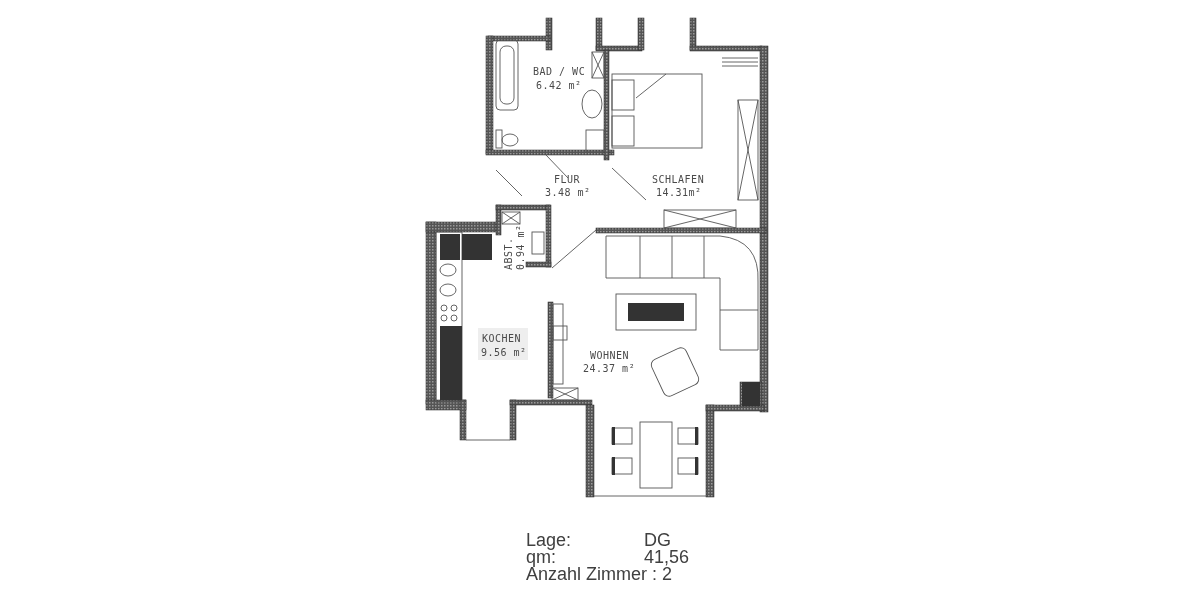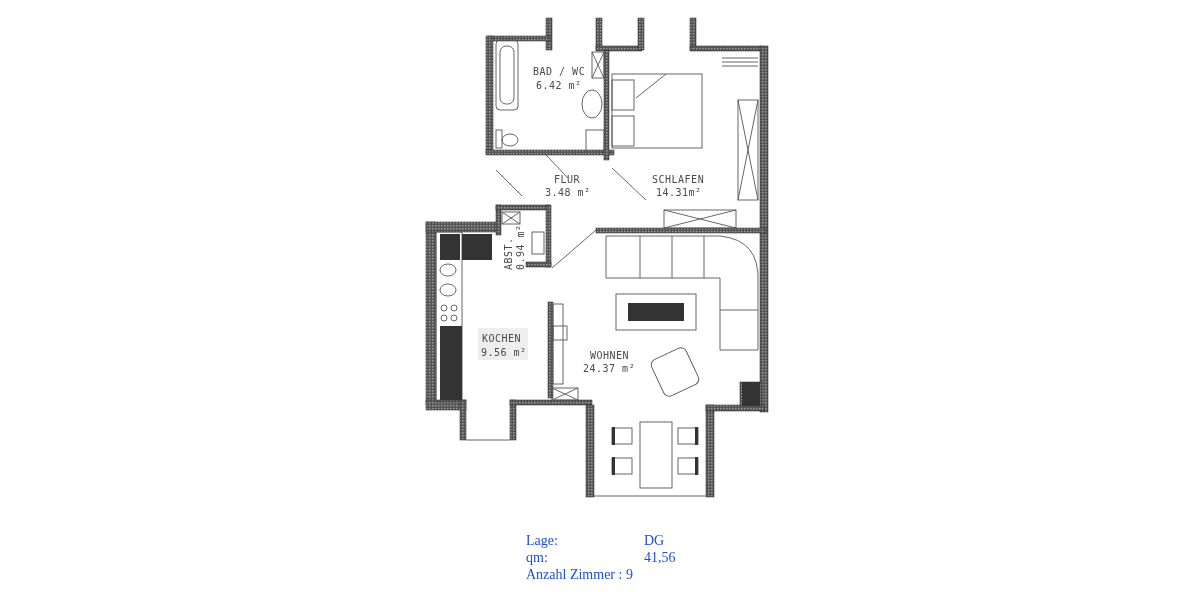--- a/index.html
+++ b/index.html
@@ -1,19 +1,19 @@
 <!DOCTYPE html>
 <html><head>
 <meta charset="utf-8">
 <style>
   html, body { margin:0; padding:0; background:#ffffff; }
   body { width:1200px; height:600px; position:relative; overflow:hidden; font-family:"DejaVu Sans", sans-serif; }
   #plan { position:absolute; left:0; top:0; width:1200px; height:520px; }
   .room-label { font-family:"DejaVu Sans Mono", monospace; font-size:10px; fill:#4a4a4a; letter-spacing:0.5px; }
-  .info { position:absolute; left:526px; top:532px; font-family:Liberation Serif, serif; font-size:14px; color:#1d4ed8; line-height:17px; }
+  .info { position:absolute; left:526px; top:532px; font-family:Liberation Sans, sans-serif; font-size:18px; color:#404040; line-height:17px; }
   .info-row { display:flex; }
   .info-key { width:118px; }
   .info-row.full .info-key { width:auto; }
 </style>
 </head>
 <body>
 
 <svg id="plan" viewBox="0 0 1200 520" xmlns="http://www.w3.org/2000/svg">
   <defs>
     <pattern id="hatch" width="3" height="3" patternUnits="userSpaceOnUse">
@@ -172,15 +172,15 @@
 <div class="info">
   <div class="info-row">
     <span class="info-key">Lage:</span>
     <span>DG</span>
   </div>
   <div class="info-row">
     <span class="info-key">qm:</span>
     <span>41,56</span>
   </div>
   <div class="info-row full">
-    <span class="info-key">Anzahl Zimmer : 9</span>
+    <span class="info-key">Anzahl Zimmer : 2</span>
   </div>
 </div>
 
 </body></html>

